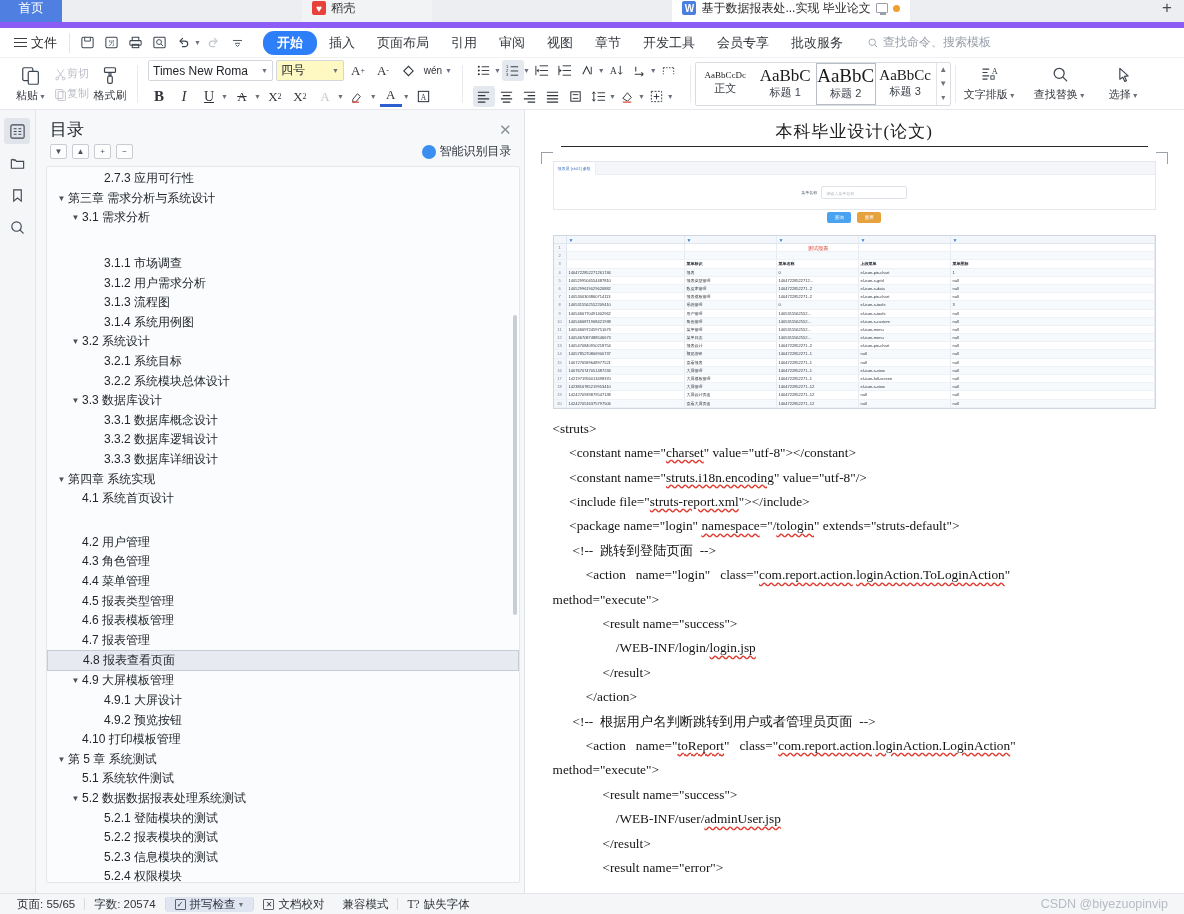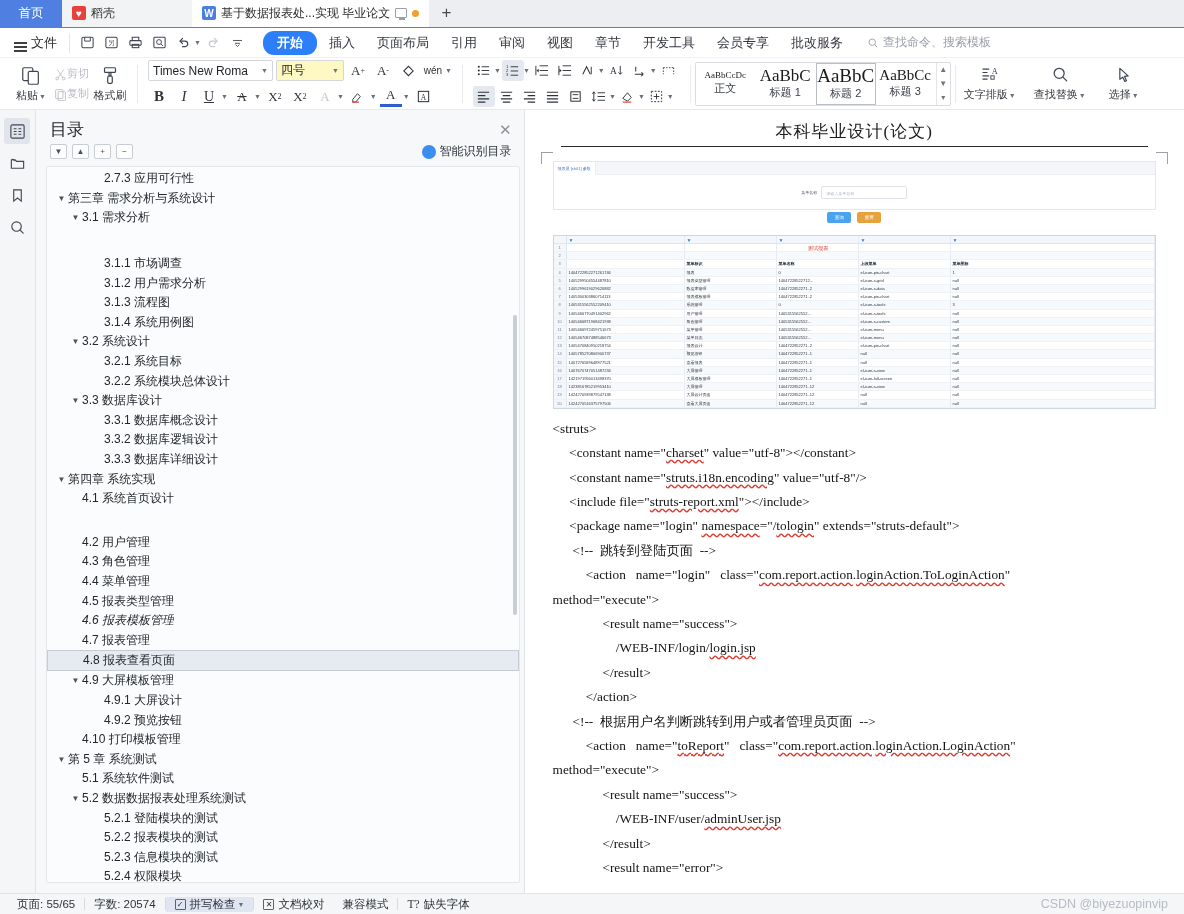--- a/index.html
+++ b/index.html
@@ -9,21 +9,21 @@
     overflow: hidden;
     font-family: "Liberation Sans", "DejaVu Sans", sans-serif;
     background: #fff;
     -webkit-font-smoothing: antialiased;
   }
   #app { width: 1184px; height: 914px; position: relative; display: flex; flex-direction: column; }
 
   
   .tabbar {
     height: 28px; background: #eceef1; display: flex; align-items: flex-end;
-    border-bottom: 1px solid #8b5cf6; flex: 0 0 28px;
+    border-bottom: 6px solid #8b5cf6; flex: 0 0 28px; justify-content: space-between;
   }
   .tab {
     height: 28px; display: flex; align-items: center; gap: 5px;
     padding: 0 10px; font-size: 12px; color: #333; position: relative;
     white-space: nowrap; cursor: default;
   }
   .tab.home { background: #4f7fe0; color: #fff; width: 62px; justify-content: center; font-size: 12.5px; }
   .tab.docer { background: #f2f3f5; width: 130px; }
   .tab.active { background: #fff; border-top-left-radius: 3px; border-top-right-radius: 3px; }
   .tab-ico { width: 14px; height: 14px; flex: 0 0 14px; border-radius: 2px;
@@ -36,21 +36,21 @@
   .tab-monitor::after { content:""; position:absolute; left:3px; bottom:-3px; width:6px; height:2px; background:#9aa0a8;}
   .tab-dot { width: 7px; height: 7px; border-radius: 50%; background: #f0a030; }
   .newtab { width: 34px; height: 28px; display: flex; align-items: center; justify-content: center;
             font-size: 17px; color: #4a4a4a; }
 
   
   .menurow {
     height: 30px; background: #fff; display: flex; align-items: center;
     padding-left: 8px; flex: 0 0 30px; border-bottom: 1px solid #f0f1f3;
   }
-  .file-btn { display: flex; align-items: flex-end; gap: 4px; font-size: 13px; color: #2c2c2c; padding: 0 6px; }
+  .file-btn { display: flex; align-items: center; gap: 4px; font-size: 13px; color: #2c2c2c; padding: 0 6px; }
   .hamburger { display: inline-flex; flex-direction: column; gap: 2.5px; }
   .hamburger i { display: block; width: 13px; height: 1.4px; background: #404040; }
   .qtools { display: flex; align-items: center; gap: 2px; padding: 0 6px;
             border-left: 1px solid #e3e5e8; margin-left: 6px; height: 20px; }
   .qbtn { width: 22px; height: 22px; display: inline-flex; align-items: center; justify-content: center; color: #3c4450; }
   .qbtn.dim { color: #c3c7cd; }
   .caret { font-size: 7px; color: #6a7180; margin-left: -2px; }
   .menus { display: flex; align-items: center; margin-left: 8px; gap: 2px; }
   .menu-item { font-size: 13px; color: #33373d; padding: 3px 10px; border-radius: 11px; white-space: nowrap;}
   .menu-item.active { background: #2d7ff9; color: #fff; font-weight: bold; padding: 3px 14px; }
@@ -679,21 +679,21 @@
             <span class="toc-text">4.3  角色管理</span>
           </div>
           <div class="toc-row" style="padding-left: 22px;">
             <span class="chev"></span>
             <span class="toc-text">4.4  菜单管理</span>
           </div>
           <div class="toc-row" style="padding-left: 22px;">
             <span class="chev"></span>
             <span class="toc-text">4.5  报表类型管理</span>
           </div>
-          <div class="toc-row" style="padding-left: 22px; font-style: italic;">
+          <div class="toc-row" style="padding-left: 22px;">
             <span class="chev"></span>
             <span class="toc-text">4.6  报表模板管理</span>
           </div>
           <div class="toc-row" style="padding-left: 22px;">
             <span class="chev"></span>
             <span class="toc-text">4.7  报表管理</span>
           </div>
           <div class="toc-row sel" style="padding-left: 22px;">
             <span class="chev"></span>
             <span class="toc-text">4.8  报表查看页面</span>

